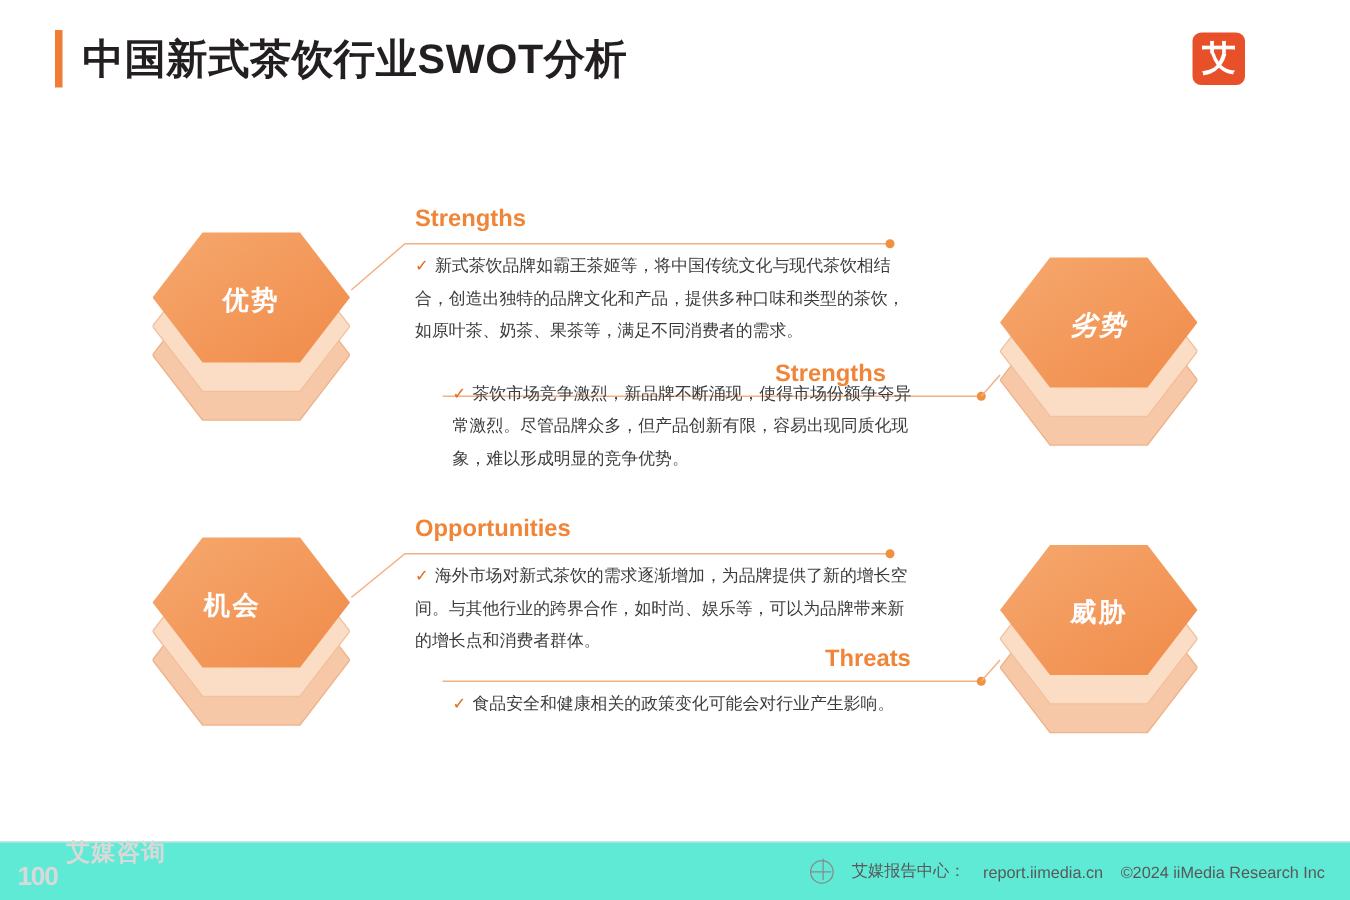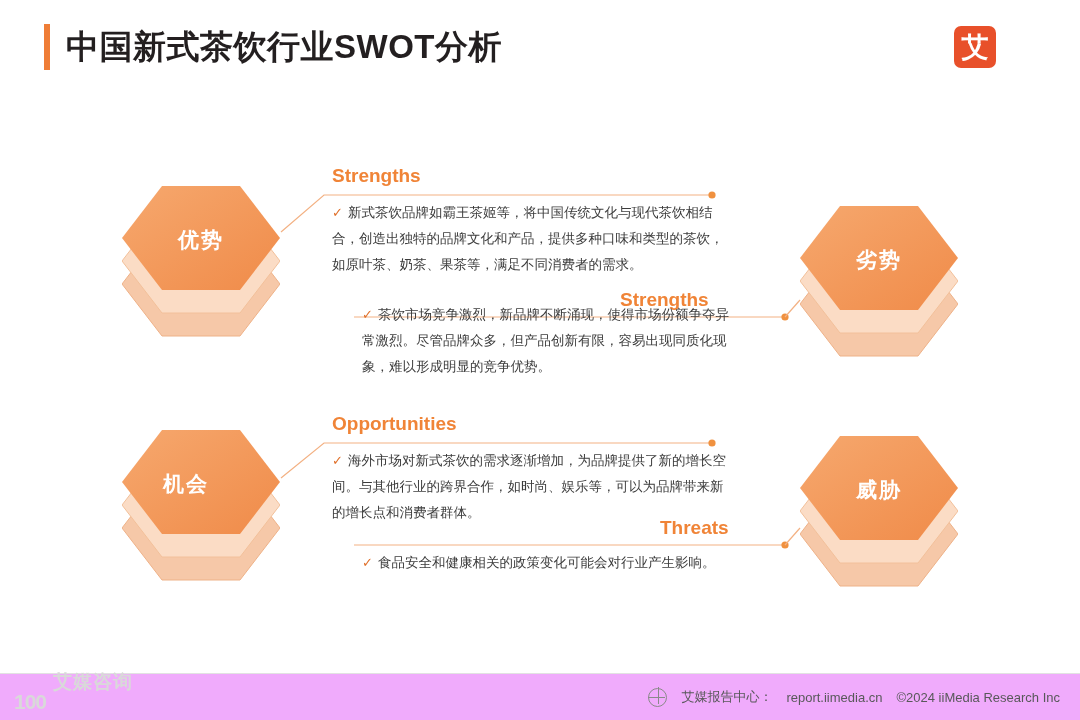--- a/index.html
+++ b/index.html
@@ -63,21 +63,21 @@
     font-family:"Liberation Sans","DejaVu Sans",sans-serif;
   }
   .sec-body .tick{
     color:#e0702a;margin-right:5px;font-size:13px;
   }
 
   
   .footer{
     position:absolute;left:0;bottom:0;width:1080px;height:46px;
     border-top:1px solid #e2e2e2;
-    background:#f0abfc;
+    background:#5eead4;
   }
   .footer-inner{
     position:absolute;right:20px;top:0;height:46px;
     display:flex;align-items:center;gap:14px;
     font-size:13px;color:#58585a;
   }
   .globe{
     width:17px;height:17px;border-radius:50%;
     border:1.4px solid #8a8a8a;position:relative;display:inline-block;
   }
@@ -152,21 +152,21 @@
     <svg width="158" height="120" viewBox="0 0 158 120">
       <defs>
         <linearGradient id="g2" x1="0" y1="0" x2="1" y2="1">
           <stop offset="0%" stop-color="#f6a86e"></stop>
           <stop offset="100%" stop-color="#f08b49"></stop>
         </linearGradient>
       </defs>
       <polygon points="40,8 118,8 158,60 118,112 40,112 0,60" fill="url(#g2)"></polygon>
     </svg>
   </div>
-  <div class="hex-label" style="left:20px;top:48px;width:118px;">劣势</div>
+  <div class="hex-label" style="left:20px;top:48px;width:118px;font-style:italic;">劣势</div>
 </div>
 
 <div class="hex-group" style="left:122px;top:422px;">
   <div class="hex" style="left:0;top:46px;">
     <svg width="158" height="120" viewBox="0 0 158 120">
       <polygon points="40,8 118,8 158,60 118,112 40,112 0,60" fill="#f6c8a8"></polygon>
       <polygon points="40,8 118,8 158,60 118,112 40,112 0,60" fill="none" stroke="#eeb288" stroke-width="1"></polygon>
     </svg>
   </div>
   <div class="hex" style="left:0;top:23px;">

